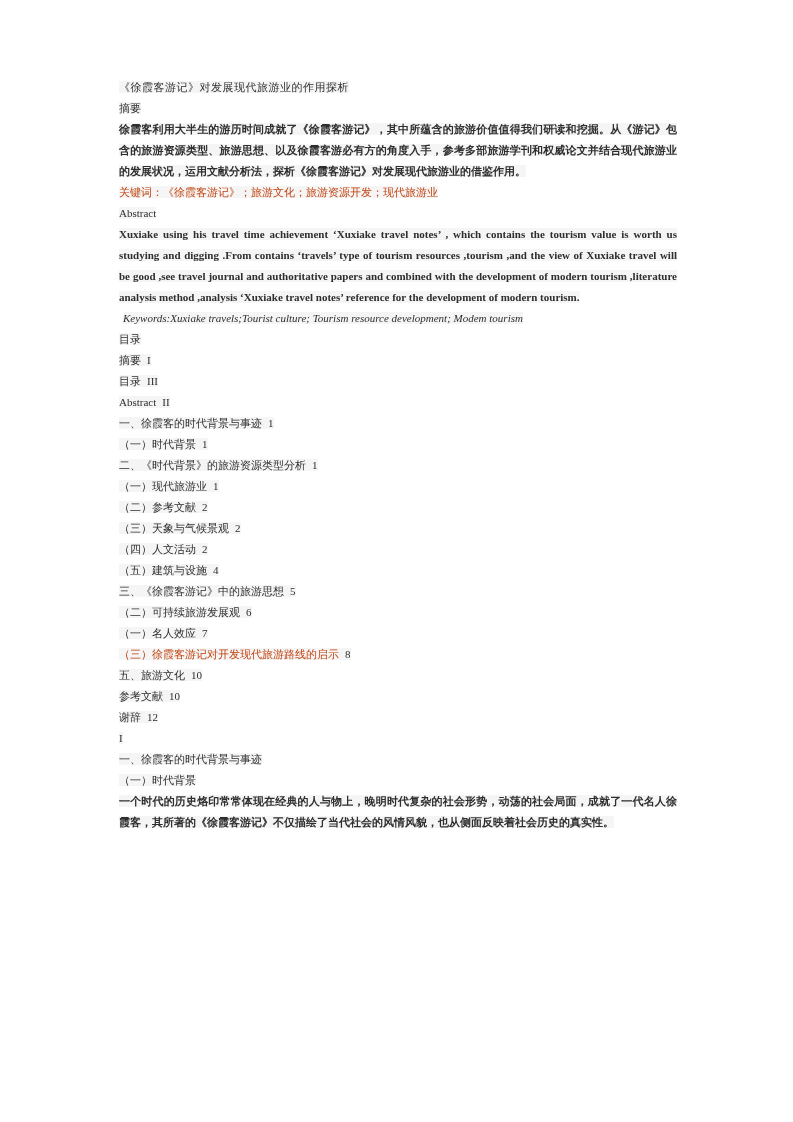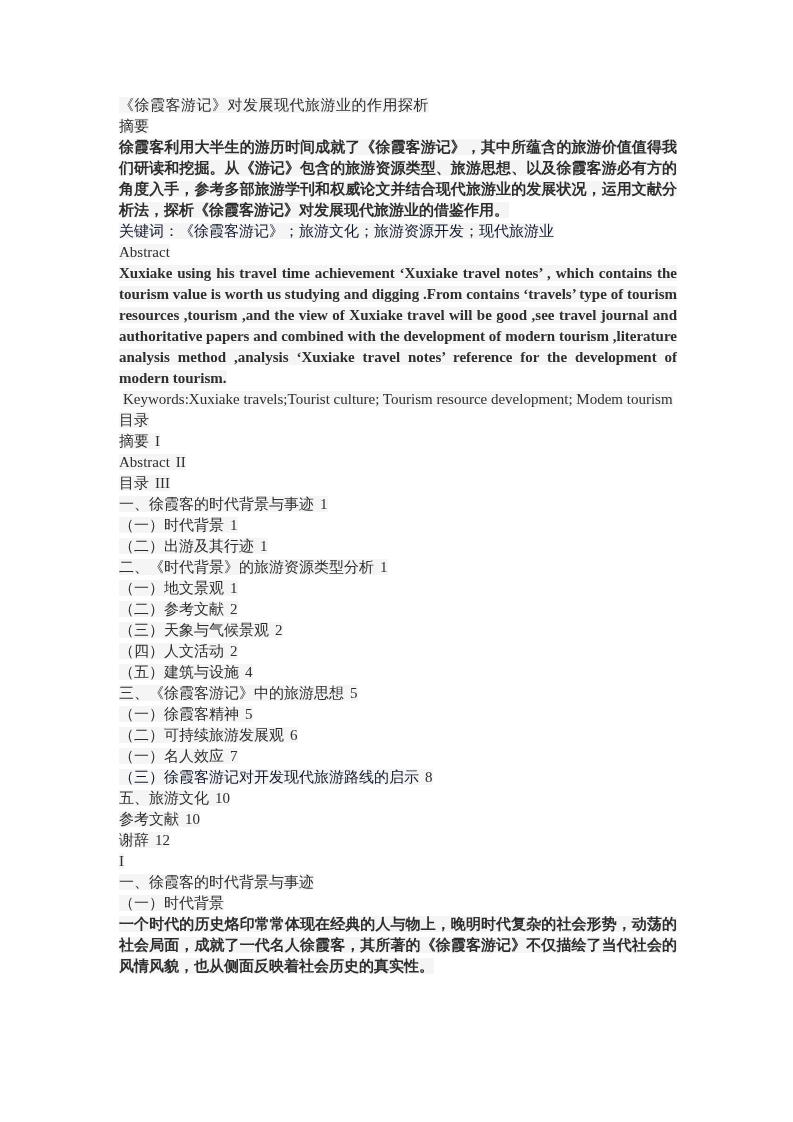--- a/index.html
+++ b/index.html
@@ -5,35 +5,35 @@
   html,body{margin:0;padding:0;background:#ffffff;}
   .page{
     position:relative;
     width:793px;height:1122px;
     background:#ffffff;
     overflow:hidden;
     font-family:"Liberation Serif","DejaVu Serif",serif;
   }
   .content{
     position:absolute;
-    left:119px;top:95px;width:558px;
-    font-size:15px;line-height:21px;
+    left:119px;top:77px;width:558px;
+    font-size:11px;line-height:21px;
     color:#2e2e2e;
   }
   .line{min-height:21px;white-space:nowrap;}
   .hl{background:#f5f5f5;}
   .justify{
     text-align:justify;
     text-align-last:left;
     white-space:normal;
     font-weight:bold;
   }
-  .red{color:#0f172a;}
+  .red{color:#c2410c;}
   .pagenum{margin-left:6px;}
-  .kw-en{padding-left:4px;}
+  .kw-en{padding-left:4px;font-style:italic;}
   .title-line{letter-spacing:0.5px;}
 </style>
 </head>
 <body>
 
 <div class="page">
   <div class="content">
 
     <div class="line title-line"><span class="hl">《徐霞客游记》对发展现代旅游业的作用探析</span></div>
 
@@ -46,33 +46,31 @@
     <div class="line"><span class="hl">Abstract</span></div>
 
     <div class="justify"><span class="hl">Xuxiake using his travel time achievement  ‘Xuxiake travel notes’ , which contains the tourism value is worth us studying and digging .From contains  ‘travels’  type of tourism resources ,tourism ,and the view of Xuxiake travel will be good ,see travel journal and authoritative papers and combined with the development of modern tourism ,literature analysis method ,analysis ‘Xuxiake travel notes’  reference for the development of modern tourism.</span></div>
 
     <div class="line kw-en"><span class="hl">Keywords:Xuxiake travels;Tourist culture; Tourism resource development; Modem tourism</span></div>
 
     <div class="line"><span class="hl">目录</span></div>
 
     <div id="toc-list">
         <div class="line"><span class="hl"><span class="">摘要</span><span class="pagenum">I</span></span></div>
+        <div class="line"><span class="hl"><span class="">目录</span><span class="pagenum">III</span></span></div>
         <div class="line"><span class="hl"><span class="">Abstract</span><span class="pagenum">II</span></span></div>
-        <div class="line"><span class="hl"><span class="">目录</span><span class="pagenum">III</span></span></div>
         <div class="line"><span class="hl"><span class="">一、徐霞客的时代背景与事迹</span><span class="pagenum">1</span></span></div>
         <div class="line"><span class="hl"><span class="">（一）时代背景</span><span class="pagenum">1</span></span></div>
-        <div class="line"><span class="hl"><span class="">（二）出游及其行迹</span><span class="pagenum">1</span></span></div>
         <div class="line"><span class="hl"><span class="">二、《时代背景》的旅游资源类型分析</span><span class="pagenum">1</span></span></div>
-        <div class="line"><span class="hl"><span class="">（一）地文景观</span><span class="pagenum">1</span></span></div>
+        <div class="line"><span class="hl"><span class="">（一）现代旅游业</span><span class="pagenum">1</span></span></div>
         <div class="line"><span class="hl"><span class="">（二）参考文献</span><span class="pagenum">2</span></span></div>
         <div class="line"><span class="hl"><span class="">（三）天象与气候景观</span><span class="pagenum">2</span></span></div>
         <div class="line"><span class="hl"><span class="">（四）人文活动</span><span class="pagenum">2</span></span></div>
         <div class="line"><span class="hl"><span class="">（五）建筑与设施</span><span class="pagenum">4</span></span></div>
         <div class="line"><span class="hl"><span class="">三、《徐霞客游记》中的旅游思想</span><span class="pagenum">5</span></span></div>
-        <div class="line"><span class="hl"><span class="">（一）徐霞客精神</span><span class="pagenum">5</span></span></div>
         <div class="line"><span class="hl"><span class="">（二）可持续旅游发展观</span><span class="pagenum">6</span></span></div>
         <div class="line"><span class="hl"><span class="">（一）名人效应</span><span class="pagenum">7</span></span></div>
         <div class="line"><span class="hl"><span class="red">（三）徐霞客游记对开发现代旅游路线的启示</span><span class="pagenum">8</span></span></div>
         <div class="line"><span class="hl"><span class="">五、旅游文化</span><span class="pagenum">10</span></span></div>
         <div class="line"><span class="hl"><span class="">参考文献</span><span class="pagenum">10</span></span></div>
         <div class="line"><span class="hl"><span class="">谢辞</span><span class="pagenum">12</span></span></div>
       </div>
 
     <div class="line"><span class="hl">I</span></div>
 

